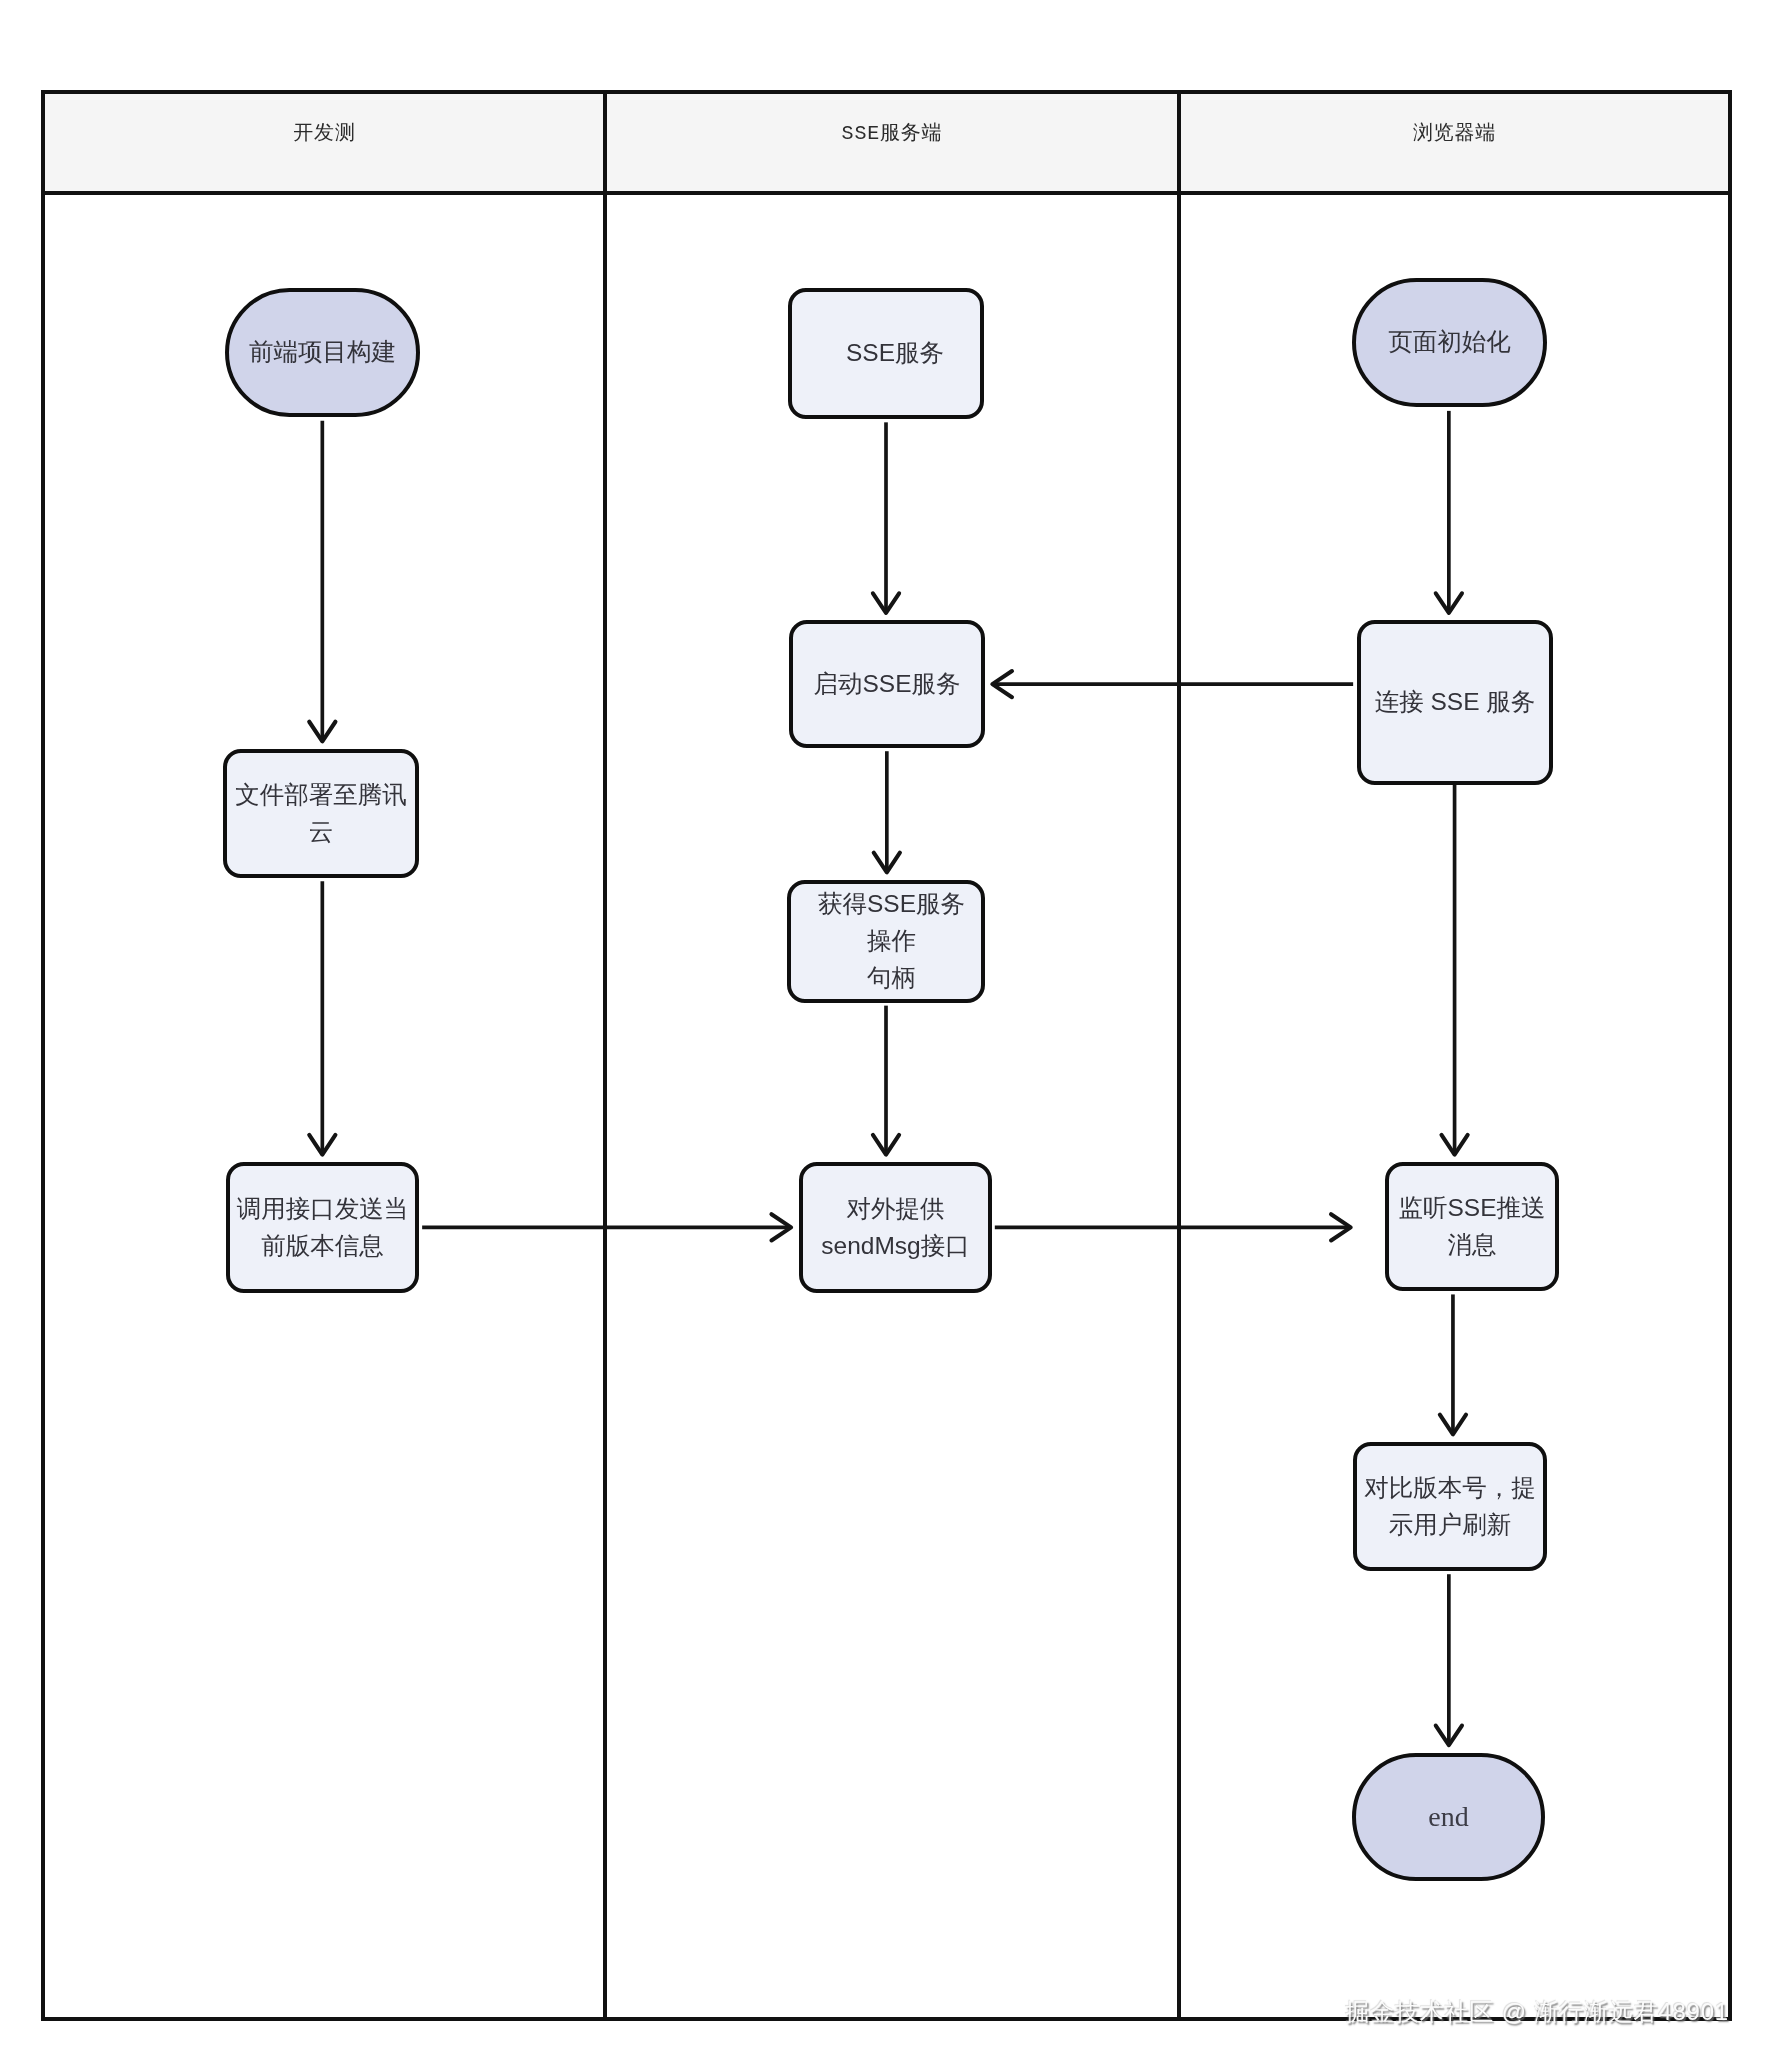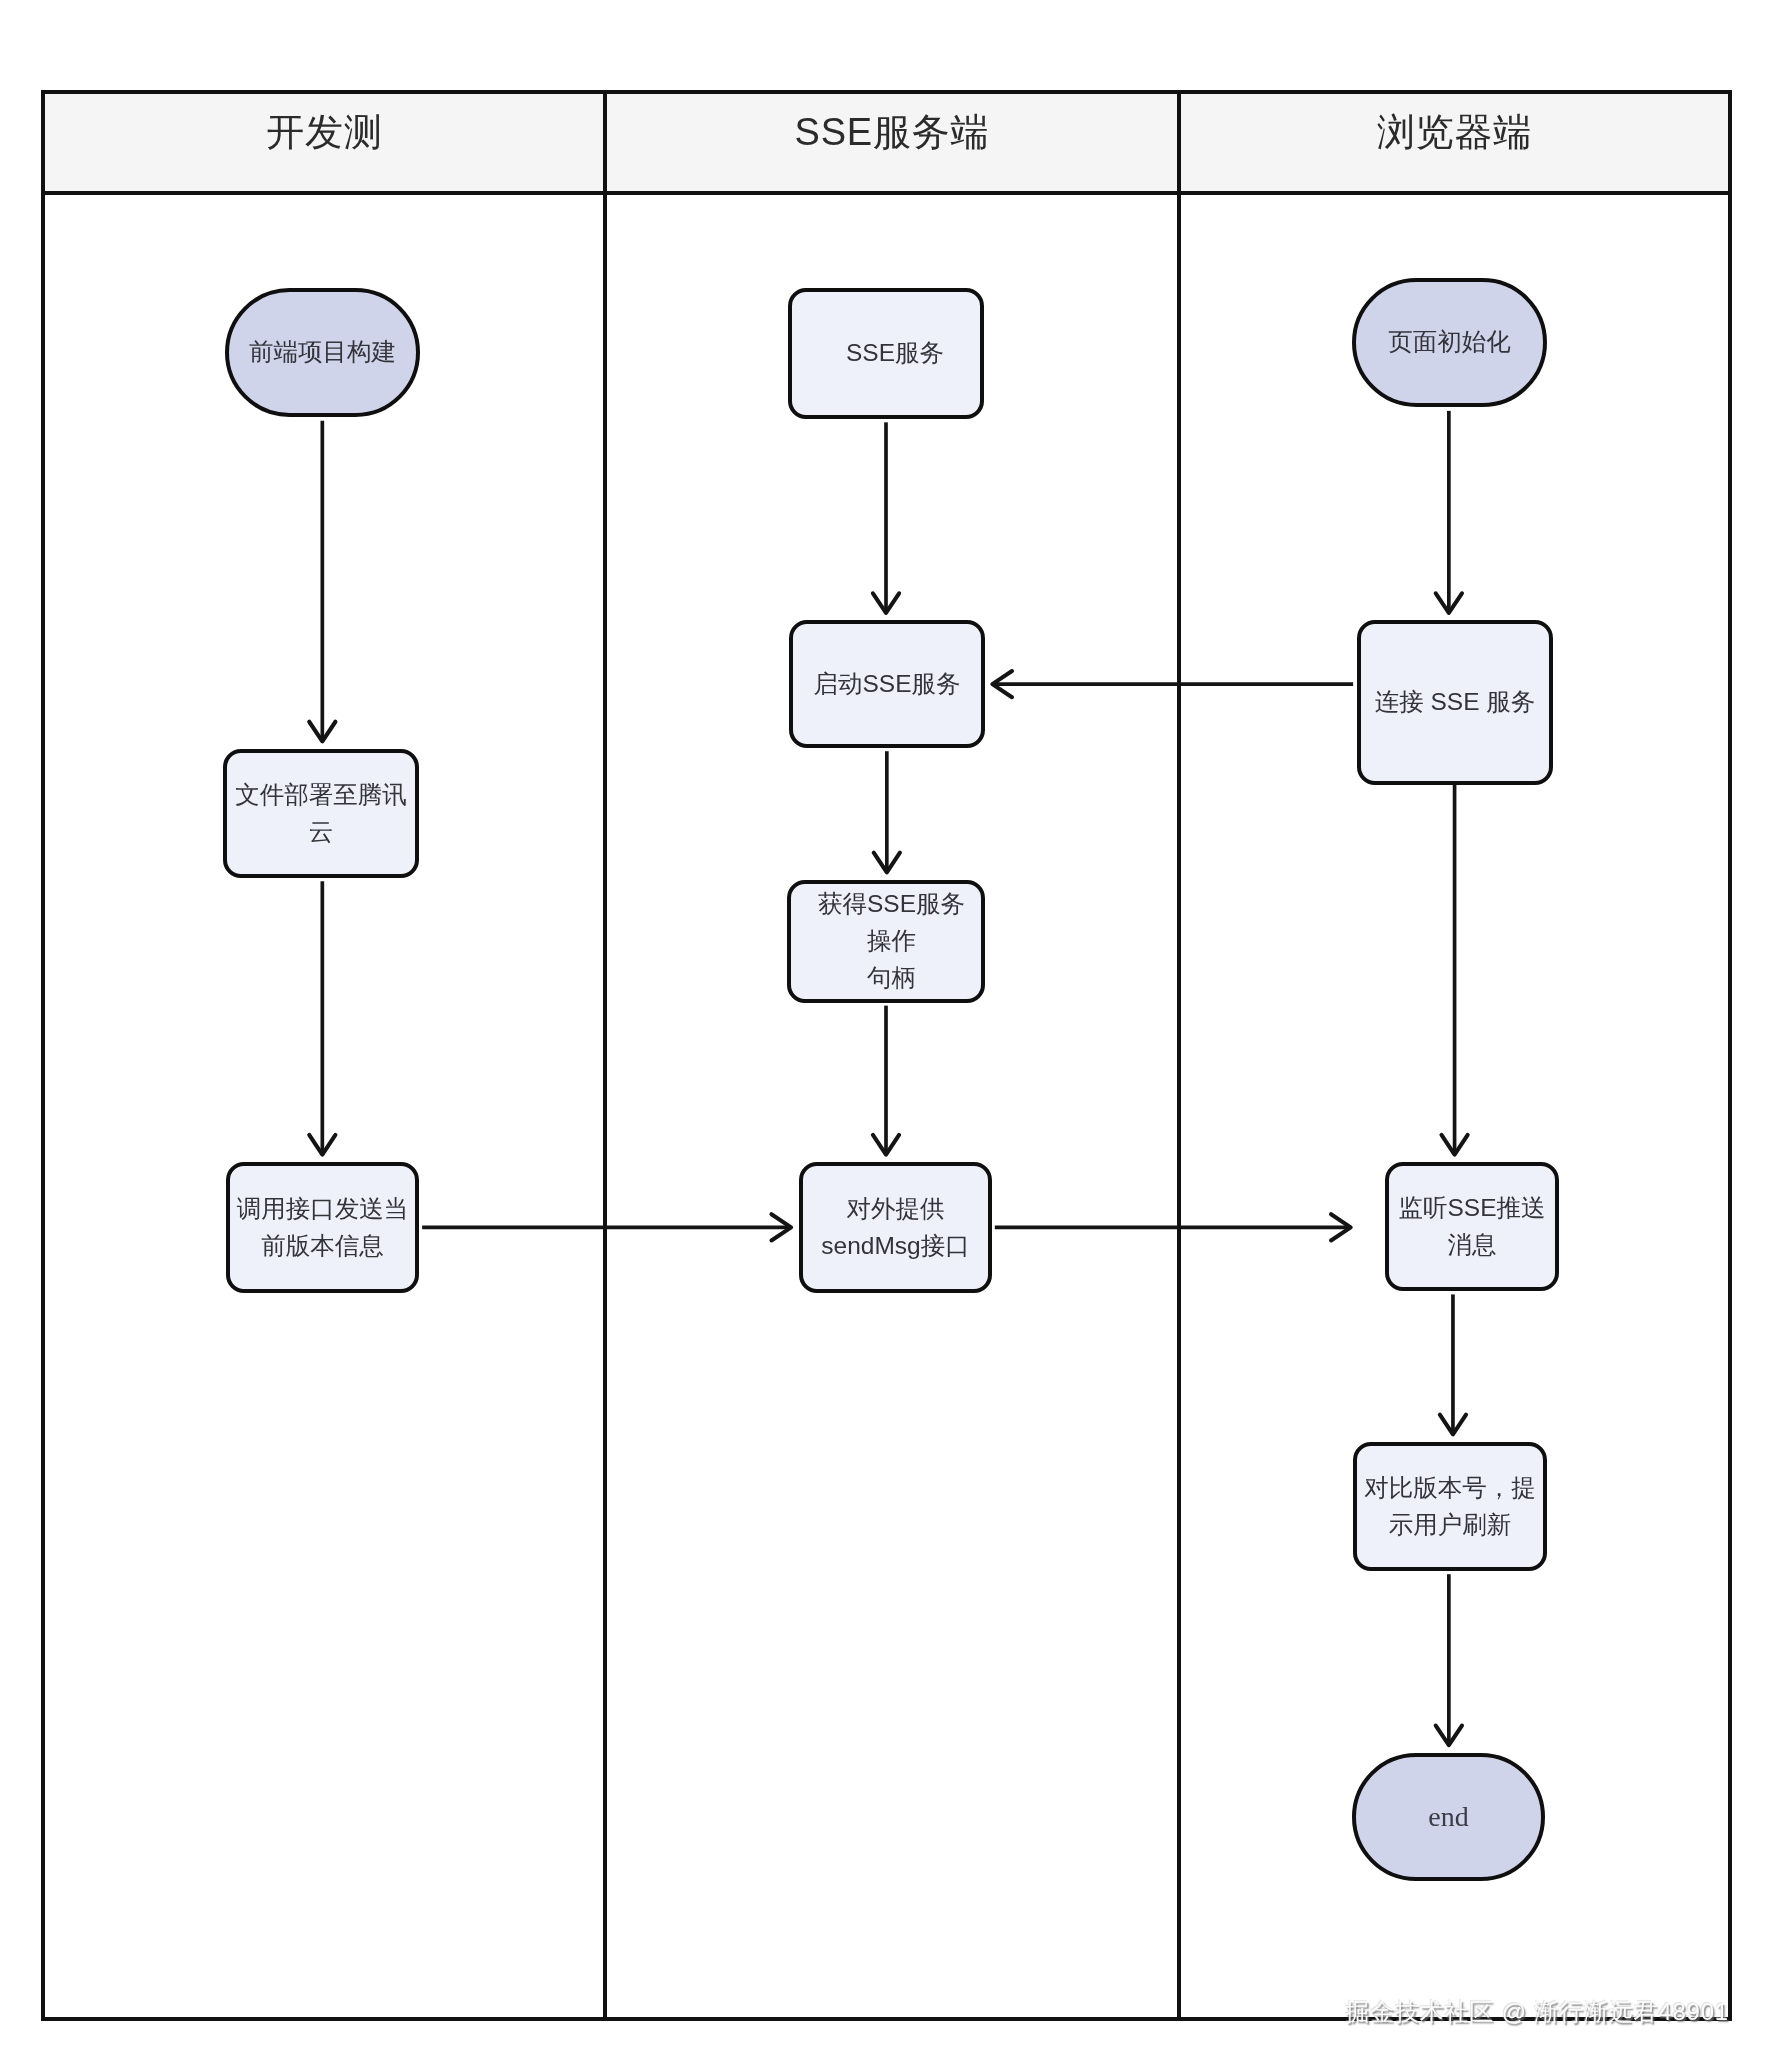--- a/index.html
+++ b/index.html
@@ -6,21 +6,21 @@
   body{font-family:"Liberation Sans","DejaVu Sans",sans-serif;}
   #stage{position:relative;width:1772px;height:2062px;background:#ffffff;overflow:hidden;}
 
   
   .frame{position:absolute;left:41px;top:90px;width:1691px;height:1931px;
          border:4.9px solid #111111;box-sizing:border-box;background:#ffffff;}
   .header-band{position:absolute;left:41px;top:90px;width:1691px;height:105px;
          box-sizing:border-box;background:#f5f5f5;border:4.9px solid #111111;border-bottom:4.1px solid #111111;}
   .lane-divider{position:absolute;top:90px;width:4.1px;height:1931px;background:#111111;}
   .lane-title{position:absolute;top:90px;height:84px;display:flex;align-items:center;justify-content:center;
-         font-size:38px;color:#2b2b2b;letter-spacing:0.8px;}
+         font-size:20px;color:#2b2b2b;letter-spacing:0.8px;font-family:Liberation Mono, monospace;}
 
   
   .node{position:absolute;box-sizing:border-box;border:4.9px solid #0f0f0f;
         display:flex;align-items:center;justify-content:center;text-align:center;
         font-size:24.5px;line-height:1.5;color:#33333a;white-space:pre-line;padding:3.3px 4.9px;}
   .node.rect{background:#eef1f9;border-radius:18px;}
   .node.pill{background:#d0d4ea;border-radius:74px;}
   .node.latin{font-size:28px;color:#3c3c46;}
 
   

